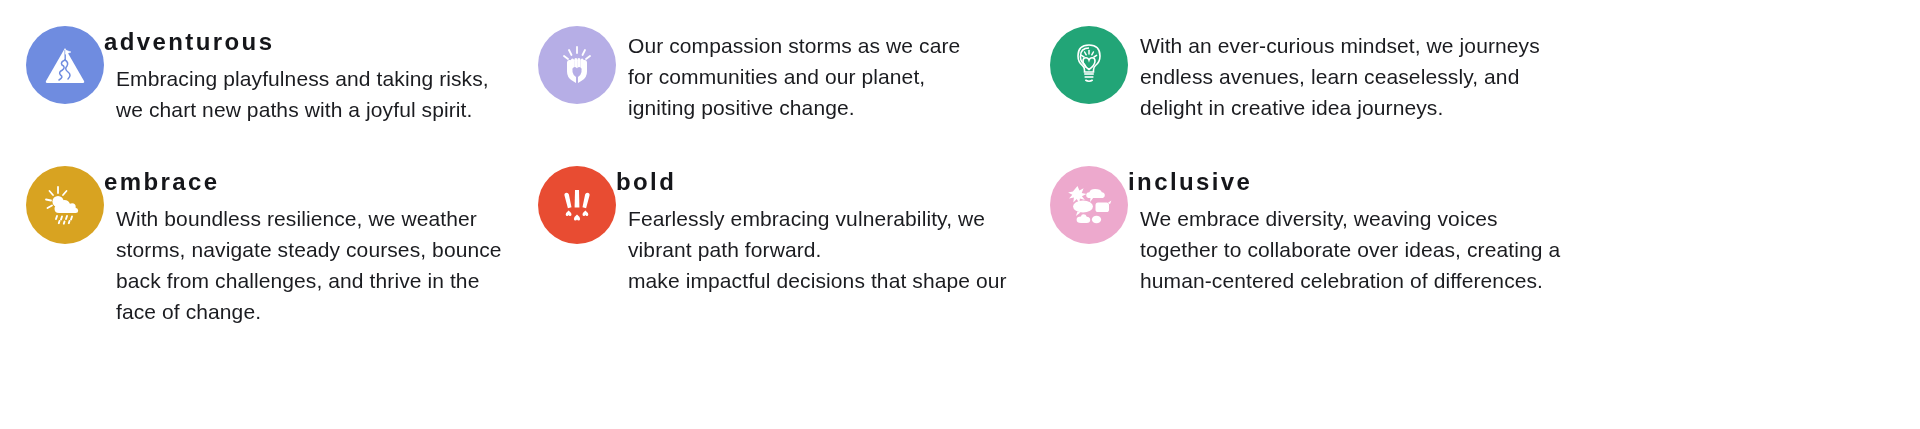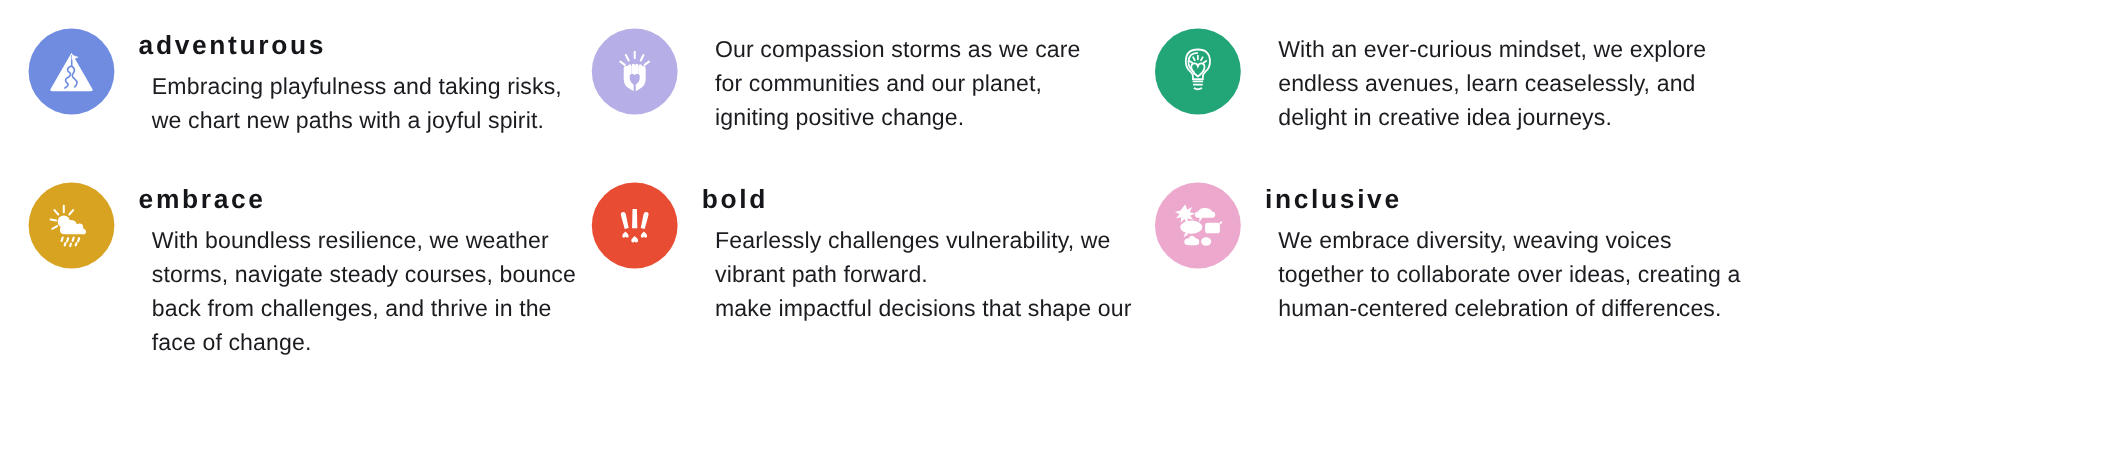--- a/index.html
+++ b/index.html
@@ -16,21 +16,20 @@
     display: grid;
     grid-template-columns: 512px 512px 512px;
     grid-template-rows: 140px 200px;
     column-gap: 0px;
     row-gap: 0px;
     padding: 22px 0 0 26px;
   }
   .value-item {
     display: flex;
     align-items: flex-start;
-    gap: 22px;
   }
   .icon-badge {
     width: 78px;
     height: 78px;
     min-width: 78px;
     border-radius: 50%;
     display: flex;
     align-items: center;
     justify-content: center;
     margin-top: 4px;
@@ -129,21 +128,21 @@
             <path d="M27.4 11 L25.8 13.8"></path>
             <path d="M15.4 14.4 L18 16"></path>
             <path d="M30.6 14.4 L28 16"></path>
           </g>
           <path d="M23 28.5 q-6 -4.4 -6 -8.6 q0 -3.2 3 -3.2 q2.2 0 3 2.4 q0.8 -2.4 3 -2.4 q3 0 3 3.2 q0 4.2 -6 8.6 z" fill="none" stroke="#ffffff" stroke-width="1.6"></path>
         </svg>
       </span>
     </div>
     <div class="value-text">
       <div class="value-desc">
-        <span class="ln">With an ever-curious mindset, we explore</span>
+        <span class="ln">With an ever-curious mindset, we journeys</span>
         <span class="ln">endless avenues, learn ceaselessly, and</span>
         <span class="ln">delight in creative idea journeys.</span>
       </div>
     </div>
   </div>
 
   <div class="value-item col1">
     <div class="icon-badge" style="background:#d8a321">
       <span>
         <svg width="48" height="44" viewBox="0 0 48 44">
@@ -188,21 +187,21 @@
           <path d="M33.5 10 q-2.6 -0.8 -3.4 1.6 l-2.6 12.6 3.6 1 3.4 -12.6 q0.6 -2 -1 -2.6 z" fill="#ffffff"></path>
           <path d="M13.6 27.5 q-2.9 2.3 -2.9 4.1 q0 1.5 1.5 1.5 q1 0 1.4 -1 q0.4 1 1.4 1 q1.5 0 1.5 -1.5 q0 -1.8 -2.9 -4.1 z" fill="#ffffff"></path>
           <path d="M22 31.5 q-3.1 2.4 -3.1 4.4 q0 1.6 1.6 1.6 q1.1 0 1.5 -1.1 q0.4 1.1 1.5 1.1 q1.6 0 1.6 -1.6 q0 -2 -3.1 -4.4 z" fill="#ffffff"></path>
           <path d="M30.4 27.5 q-2.9 2.3 -2.9 4.1 q0 1.5 1.5 1.5 q1 0 1.4 -1 q0.4 1 1.4 1 q1.5 0 1.5 -1.5 q0 -1.8 -2.9 -4.1 z" fill="#ffffff"></path>
         </svg>
       </span>
     </div>
     <div class="value-text">
       <div class="value-title">bold</div>
       <div class="value-desc">
-        <span class="ln">Fearlessly challenges vulnerability, we</span>
+        <span class="ln">Fearlessly embracing vulnerability, we</span>
         <span class="ln">vibrant path forward.</span>
         <span class="ln">make impactful decisions that shape our</span>
       </div>
     </div>
   </div>
 
   <div class="value-item col3">
     <div class="icon-badge" style="background:#eda9cd">
       <span>
         <svg width="52" height="48" viewBox="0 0 52 48">

